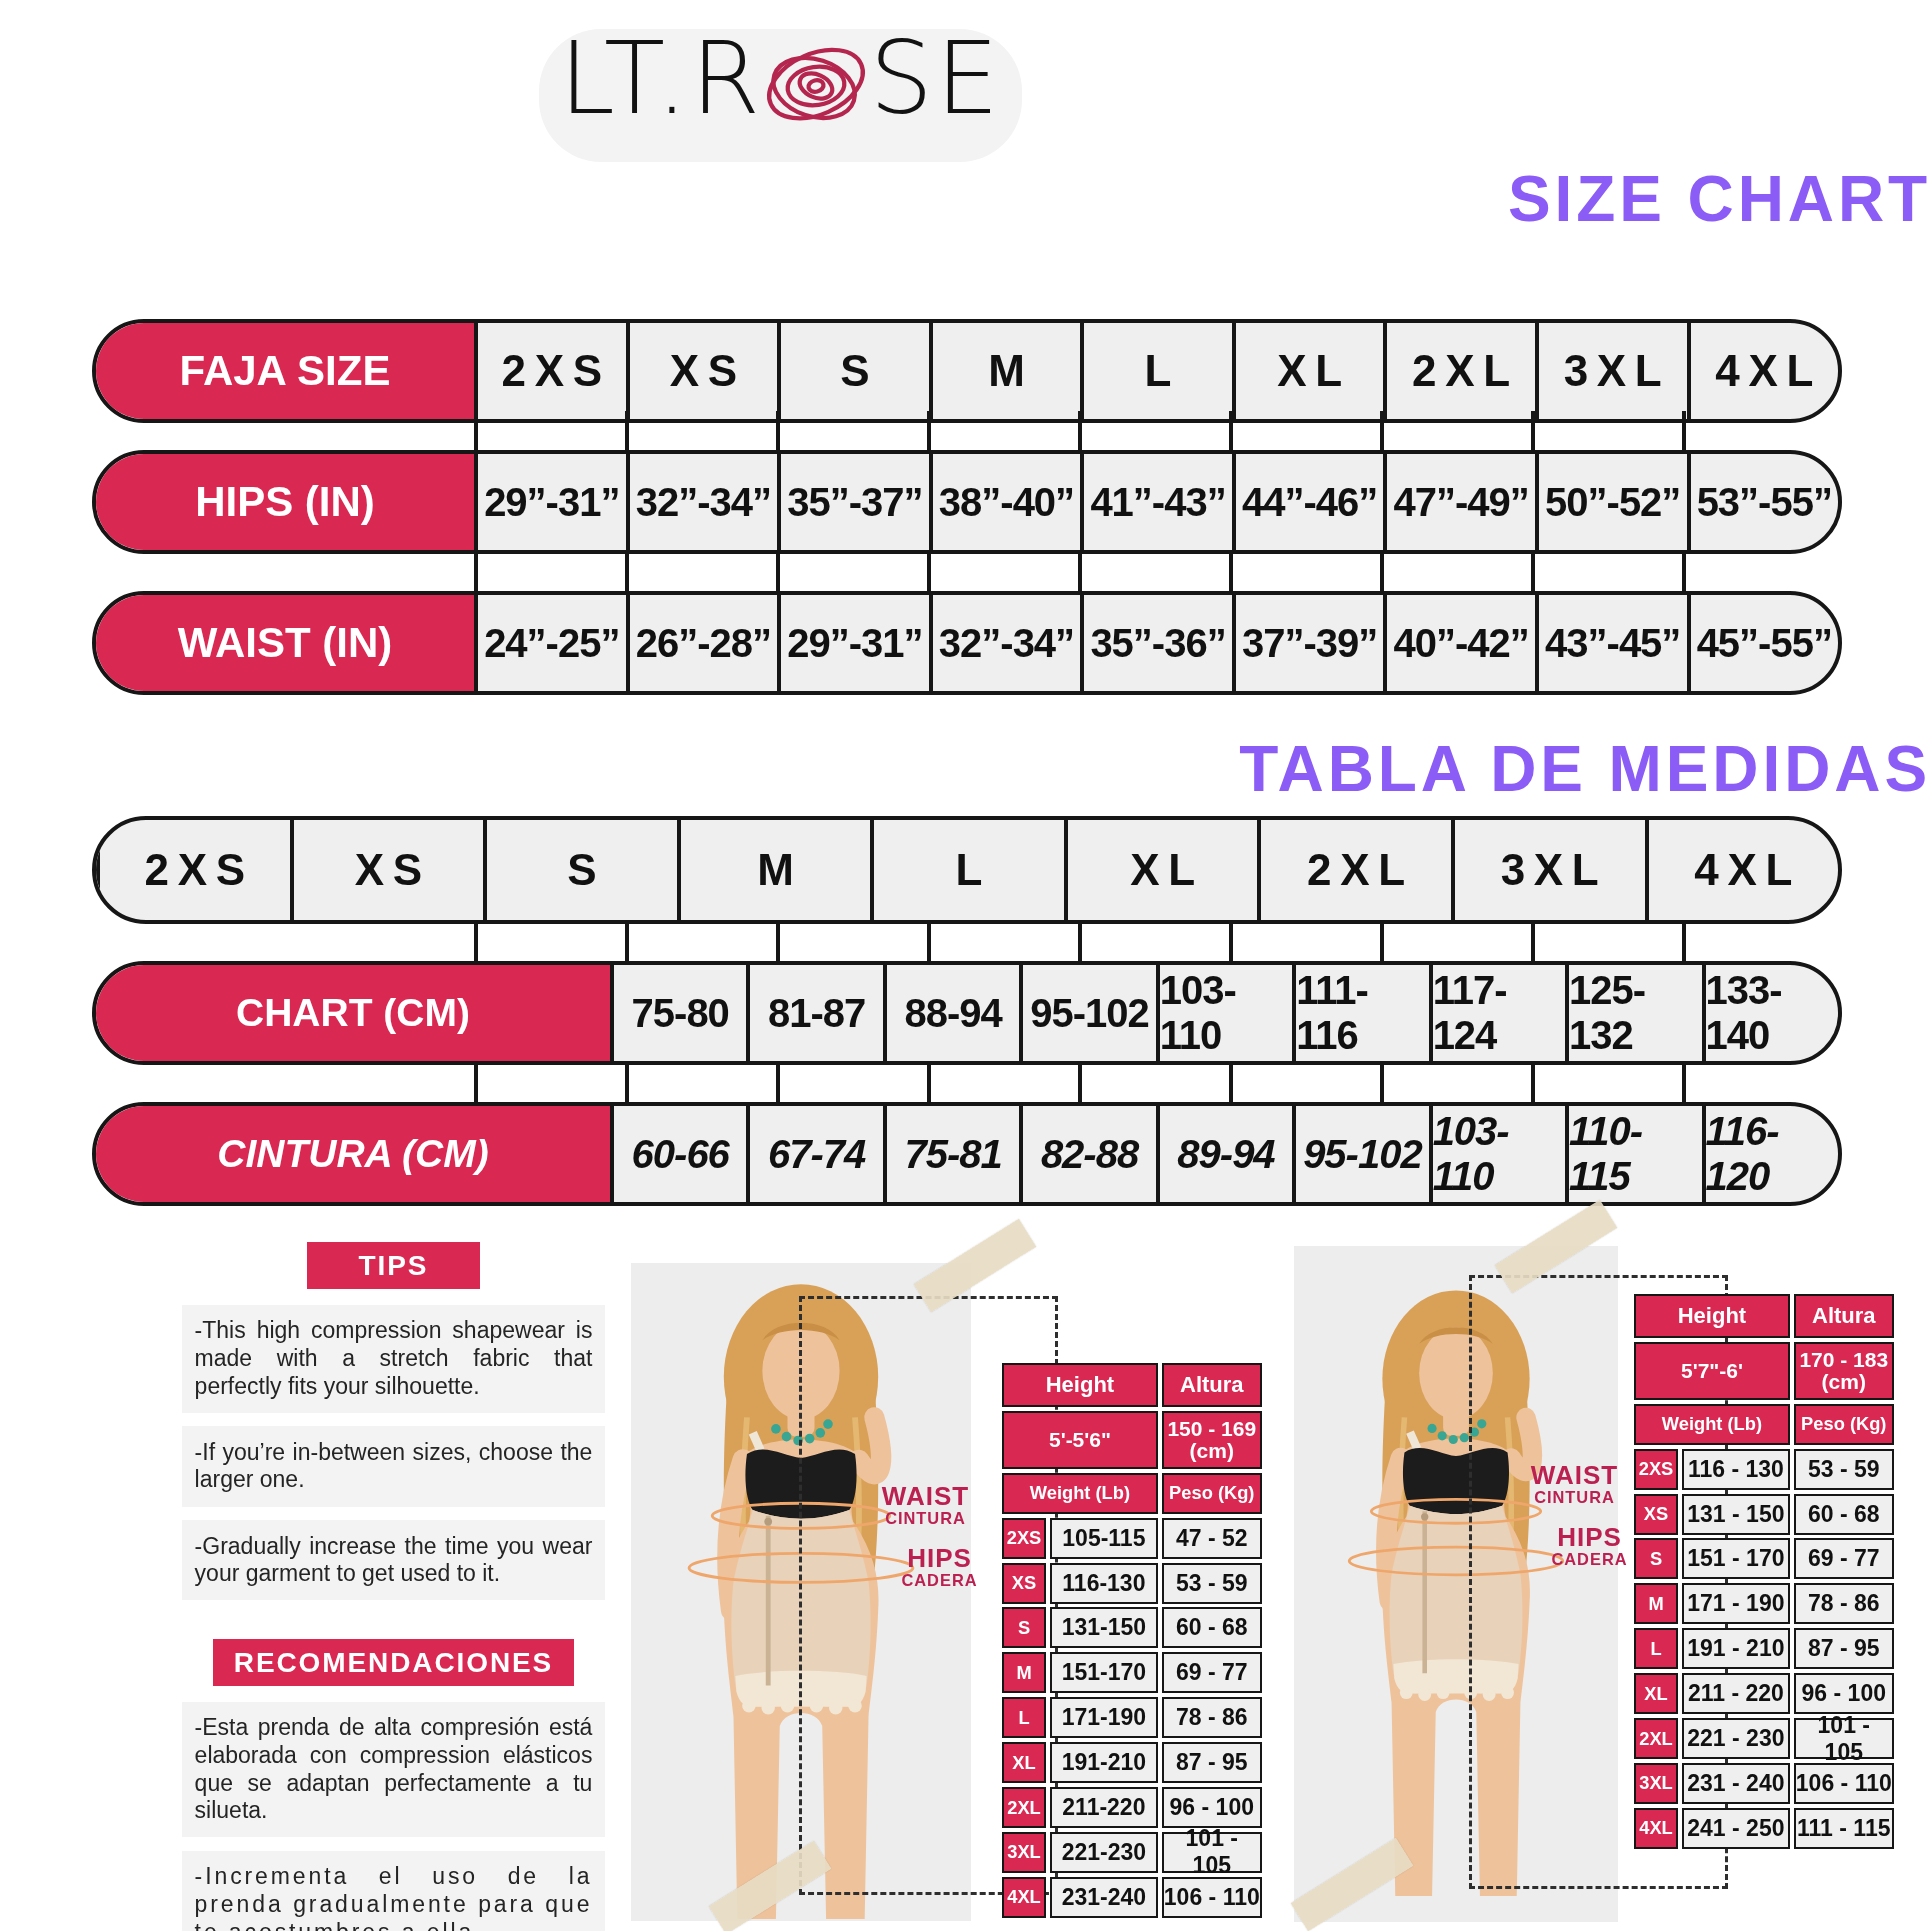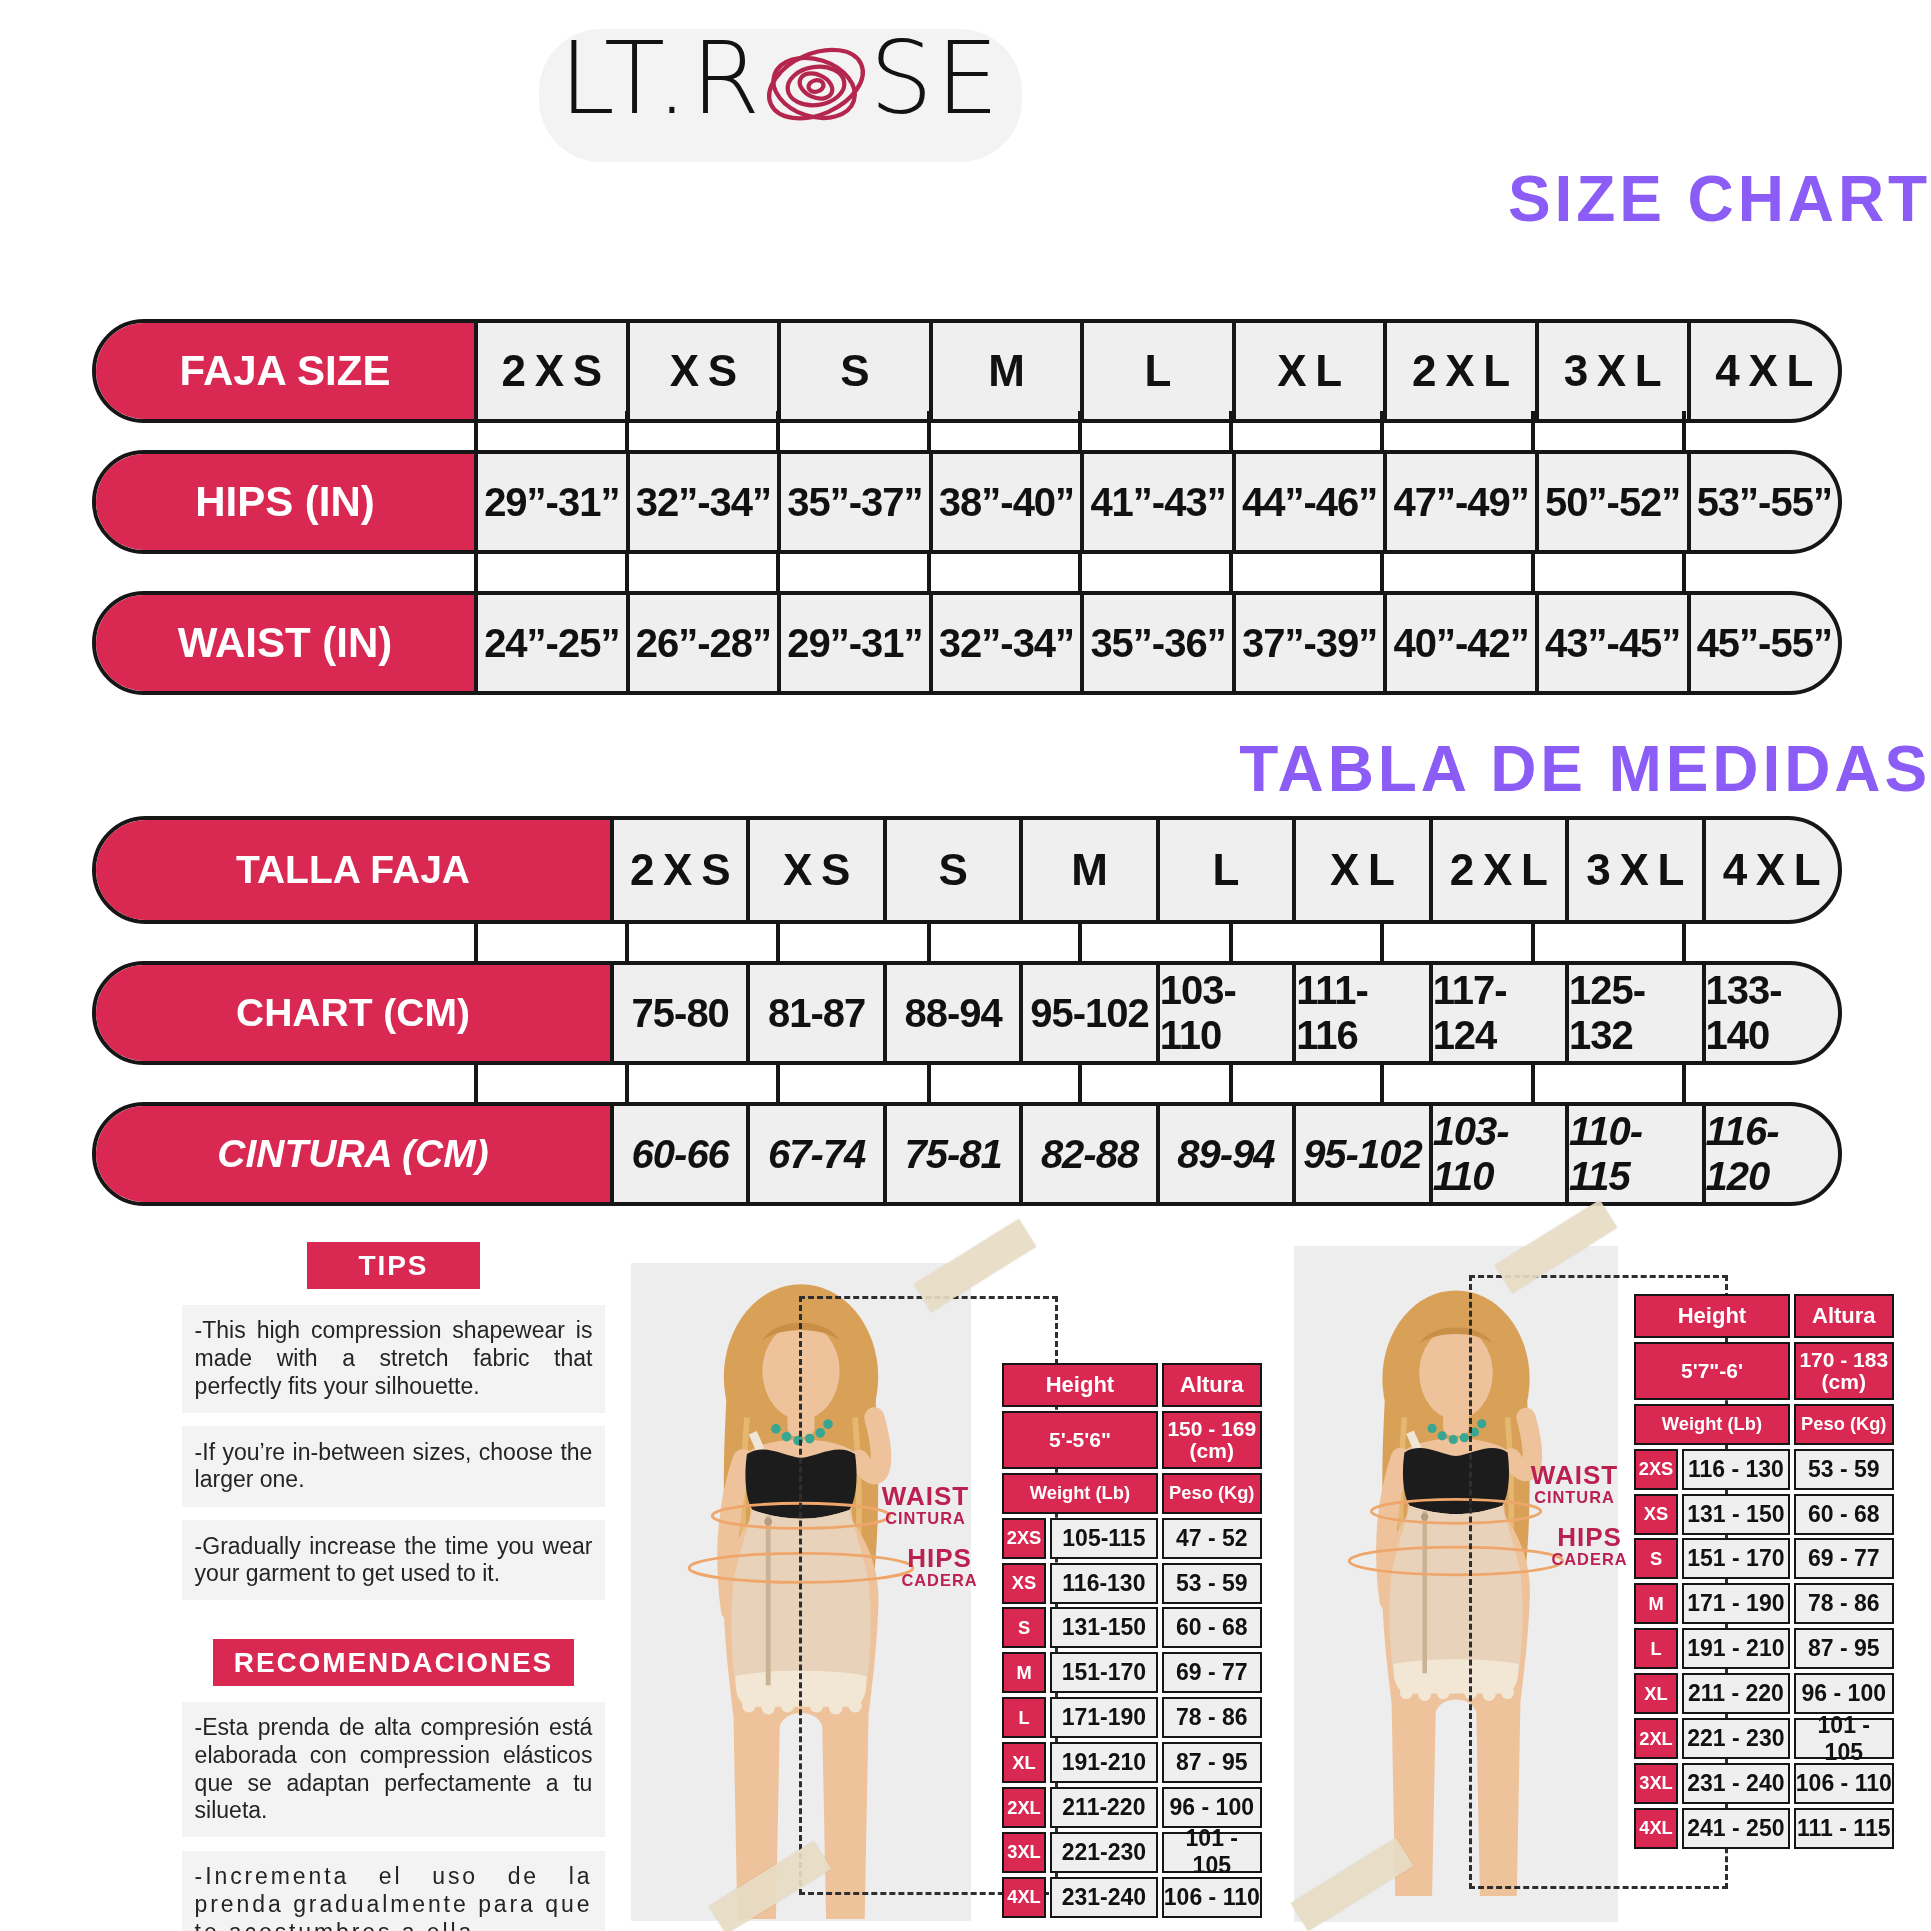--- a/index.html
+++ b/index.html
@@ -148,21 +148,20 @@
     <div class="cell">35”-36”</div>
     <div class="cell">37”-39”</div>
     <div class="cell">40”-42”</div>
     <div class="cell">43”-45”</div>
     <div class="cell">45”-55”</div>
   </div>
 
   <div class="h-title h-tabla">TABLA DE MEDIDAS</div>
 
   <div class="t-row row-sizes" style="top:816px;height:108px;">
-    <div class="lbl two">TALLA FAJA</div>
     <div class="cell">2XS</div>
     <div class="cell">XS</div>
     <div class="cell">S</div>
     <div class="cell">M</div>
     <div class="cell">L</div>
     <div class="cell">XL</div>
     <div class="cell">2XL</div>
     <div class="cell">3XL</div>
     <div class="cell">4XL</div>
   </div>

